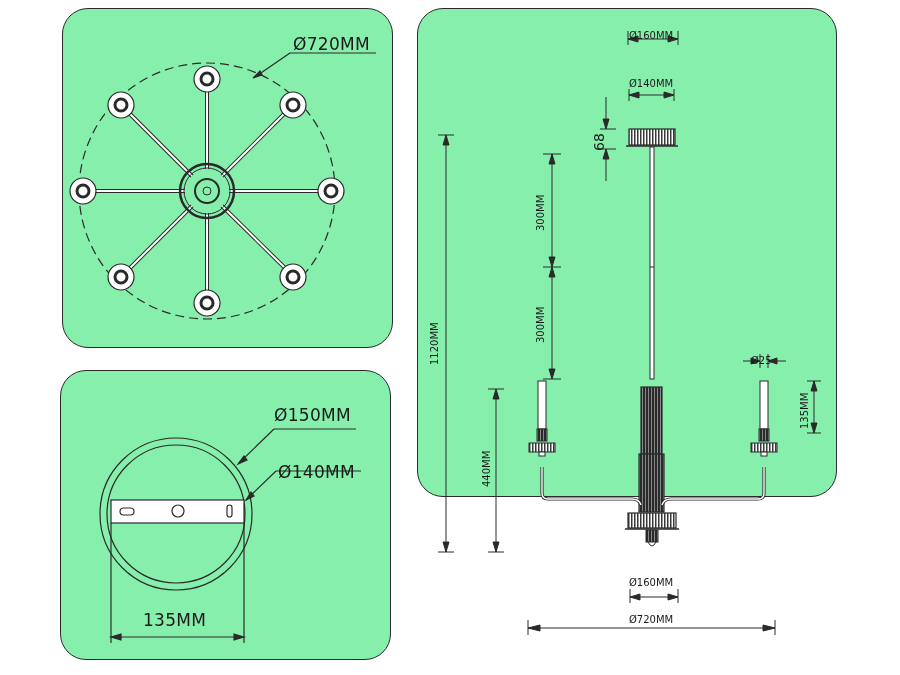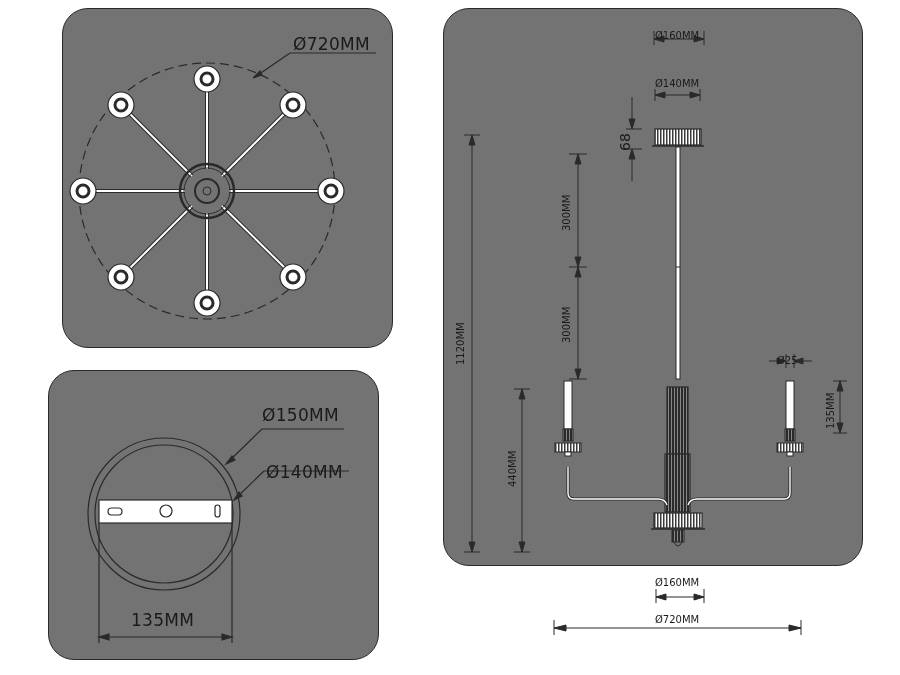--- a/index.html
+++ b/index.html
@@ -1,21 +1,21 @@
 <!DOCTYPE html>
 <html><head>
 <meta charset="utf-8">
 <style>
   html, body { margin: 0; padding: 0; background: #ffffff; }
   body { width: 900px; height: 675px; position: relative; overflow: hidden;
          font-family: "DejaVu Sans", sans-serif; color: #1a1a1a; }
-  .panel { position: absolute; border: 1.5px solid #2a2a2a; border-radius: 26px; background: #737373; box-sizing: border-box; }
+  .panel { position: absolute; border: 1.5px solid #2a2a2a; border-radius: 26px; background: #86efac; box-sizing: border-box; }
   #panel-top-view { left: 62px; top: 8px; width: 331px; height: 340px; }
-  #panel-canopy { left: 48px; top: 370px; width: 331px; height: 290px; padding-left: 25px; }
-  #panel-side-view { left: 417px; top: 8px; width: 420px; height: 558px; margin-left: 26px; }
+  #panel-canopy { left: 60px; top: 370px; width: 331px; height: 290px; padding-left: 25px; }
+  #panel-side-view { left: 417px; top: 8px; width: 420px; height: 489px; }
   svg { position: absolute; left: 0; top: 0; overflow: visible; }
   .lbl { position: absolute; font-family: "DejaVu Sans", sans-serif; color: #1a1a1a; white-space: nowrap; line-height: 1; }
   .lbl-lg { font-size: 17px; letter-spacing: 0.3px; }
   .lbl-sm { font-size: 10px; }
   .lbl-md { font-size: 14px; }
   .vert { transform-origin: left top; transform: rotate(-90deg); }
 </style>
 </head>
 <body>
 

